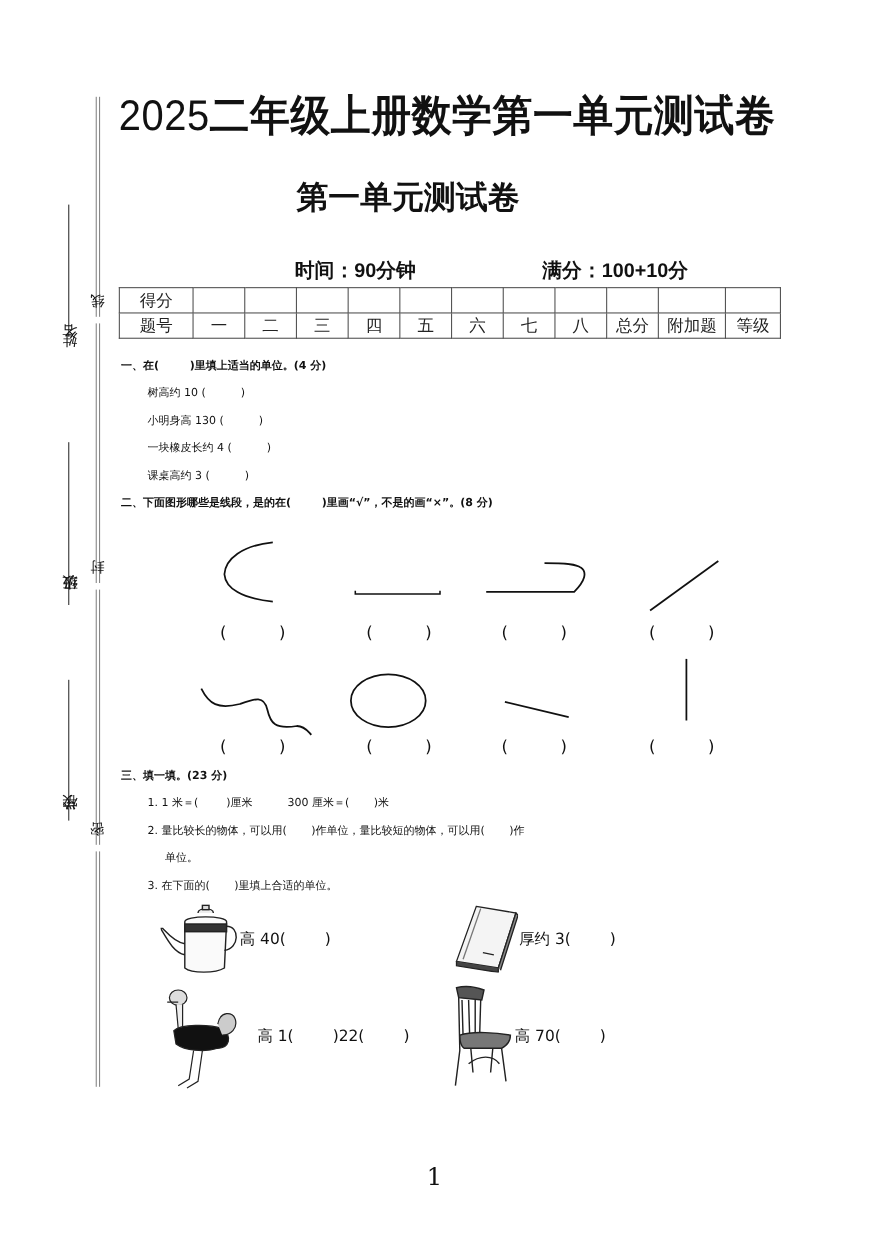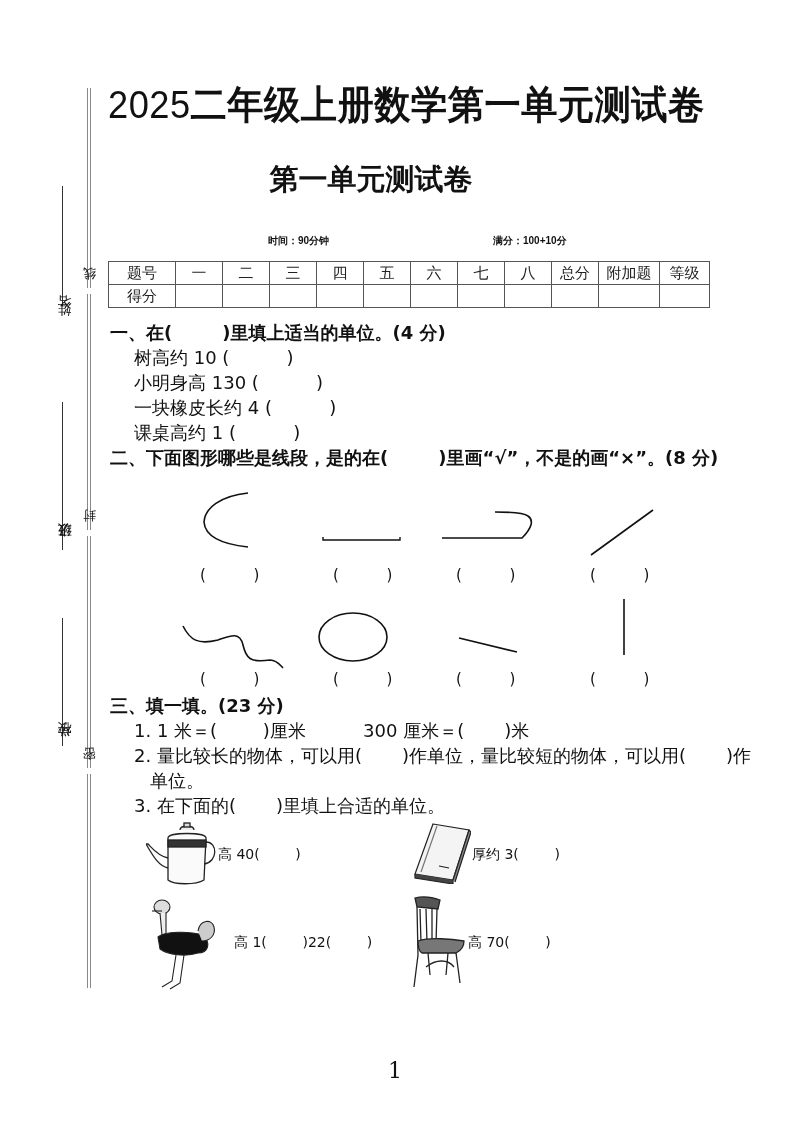--- a/index.html
+++ b/index.html
@@ -4,25 +4,25 @@
 <style>
   html, body { margin:0; padding:0; background:#ffffff; }
   body { width:790px; height:1122px; position:relative; overflow:hidden;
          font-family:"DejaVu Serif", serif; color:#111; }
   .abs { position:absolute; }
   .main-title { left:108px; top:78px; width:620px; font-family:"Liberation Sans", sans-serif;
     font-size:39px; font-weight:bold; letter-spacing:0.5px; white-space:nowrap; color:#111; transform:scaleX(0.93); transform-origin:left; }
   .main-title .num { font-weight:normal; }
   .sub-title { left:0; width:722px; top:160px; text-align:center; font-family:"Liberation Sans", sans-serif;
     font-size:29px; font-weight:bold; padding-left:20px; box-sizing:border-box; }
-  .meta { top:234px; font-family:"Liberation Sans", sans-serif; font-size:10px; font-weight:bold; }
+  .meta { top:234px; font-family:"Liberation Sans", sans-serif; font-size:18px; font-weight:bold; }
   table.score { position:absolute; left:108px; top:261px; width:602px; border-collapse:collapse;
     font-family:"DejaVu Sans", sans-serif; font-size:15px; }
   table.score td { border:1px solid #555; height:22px; text-align:center; padding:0; color:#222; }
-  .q { font-size:18px; line-height:24px; white-space:pre; font-family:"DejaVu Sans", sans-serif; }
+  .q { font-size:10px; line-height:24px; white-space:pre; font-family:"DejaVu Sans", sans-serif; }
   .sec { left:110px; font-weight:bold; }
   .item { left:134px; }
   .paren { font-size:15px; font-family:"DejaVu Sans", sans-serif; white-space:pre; }
   .side-line { background:#888; }
   .side-text { font-family:"DejaVu Sans", sans-serif; font-size:14px; writing-mode:vertical-rl; transform:rotate(180deg); }
   .binding-label { font-family:"DejaVu Sans", sans-serif; font-size:13px; writing-mode:vertical-rl; transform:rotate(180deg); background:#fff; padding:3px 0; }
   .page-num { left:0; width:790px; top:1058px; text-align:center; font-size:22px; font-family:"DejaVu Serif", serif; }
 </style>
 </head>
 <body>
@@ -47,55 +47,55 @@
   <span class="num">2025</span><span>二年级上册数学第一单元测试卷</span>
 </div>
 <div class="abs sub-title">第一单元测试卷</div>
 
 <div class="abs meta" style="left:268px;">时间：90分钟</div>
 <div class="abs meta" style="left:458px;margin-left:35px;">满分：100+10分</div>
 
 <table class="score">
   <tbody>
       <tr>
+    <td>得分</td>
+    <td></td>
+    <td></td>
+    <td></td>
+    <td></td>
+    <td></td>
+    <td></td>
+    <td></td>
+    <td></td>
+    <td></td>
+    <td></td>
+    <td></td>
+  </tr>
+  <tr>
     <td style="width:66px;">题号</td>
     <td style="width:46px;">一</td>
     <td style="width:46px;">二</td>
     <td style="width:46px;">三</td>
     <td style="width:46px;">四</td>
     <td style="width:46px;">五</td>
     <td style="width:46px;">六</td>
     <td style="width:46px;">七</td>
     <td style="width:46px;">八</td>
     <td style="width:46px;">总分</td>
     <td style="width:60px;">附加题</td>
     <td>等级</td>
   </tr>
-  <tr>
-    <td>得分</td>
-    <td></td>
-    <td></td>
-    <td></td>
-    <td></td>
-    <td></td>
-    <td></td>
-    <td></td>
-    <td></td>
-    <td></td>
-    <td></td>
-    <td></td>
-  </tr>
 </tbody>
   </table>
 
 <div class="abs q sec" style="top:321px;">一、在(        )里填上适当的单位。(4 分)</div>
 <div class="abs q item" style="top:346px;">树高约 10 (          )</div>
 <div class="abs q item" style="top:371px;">小明身高 130 (          )</div>
 <div class="abs q item" style="top:396px;">一块橡皮长约 4 (          )</div>
-<div class="abs q item" style="top:421px;">课桌高约 1 (          )</div>
+<div class="abs q item" style="top:421px;">课桌高约 3 (          )</div>
 
 <div class="abs q sec" style="top:446px;text-align:center;">二、下面图形哪些是线段，是的在(        )里画“√”，不是的画“×”。(8 分)</div>
 
 <svg class="abs" style="left:160px;top:480px;" width="520" height="200" viewBox="0 0 520 200">
   <g fill="none" stroke="#111" stroke-width="1.6">
     <path d="M88,13 C60,16 45,28 44,42 C45,55 60,64 88,67"></path>
     <path d="M163,57 L163,60 L240,60 L240,57" stroke-width="1.4"></path>
     <path d="M282,58 L362,58 C372,48 374,40 368,36 C364,33 356,32 335,32"></path>
     <path d="M431,75 L493,30"></path>
     <path d="M23,36 C30,50 38,55 58,50 C72,45 80,42 83,55 C86,68 90,73 110,70 C117,70 120,75 123,78" transform="translate(0,110)"></path>

